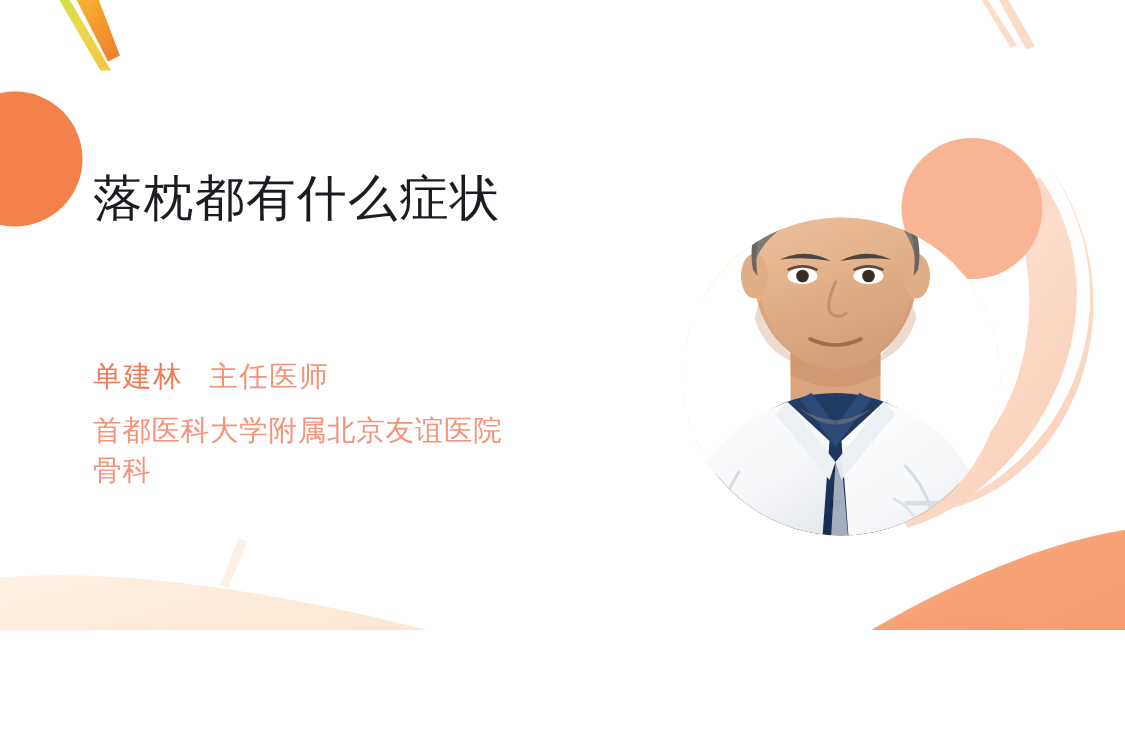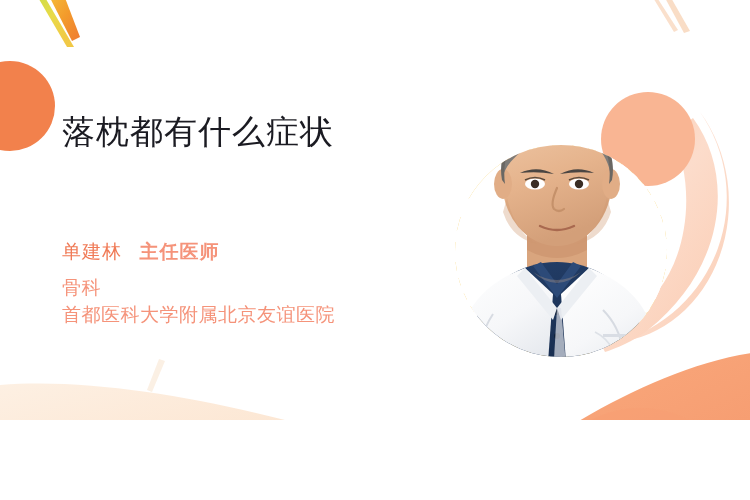--- a/index.html
+++ b/index.html
@@ -47,21 +47,21 @@
     line-height: 26px;
   }
   #doctor-name {
     font-size: 19px;
     font-weight: 400;
     color: #f07a56;
     letter-spacing: 1px;
   }
   #doctor-title {
     font-size: 19px;
-    font-weight: 700;
+    font-weight: 400;
     color: #f5937a;
     letter-spacing: 1px;
     margin-left: 13px;
     margin-top: 44px;
   }
   #doctor-affiliation {
     margin-top: 8px;
     font-size: 19px;
     line-height: 27px;
     color: #f5937a;
@@ -296,18 +296,18 @@
 
   <div id="text-block">
     <h1 id="page-title">落枕都有什么症状</h1>
 
     <div id="doctor-line">
       <span id="doctor-name">单建林</span>
       <span id="doctor-title">主任医师</span>
     </div>
 
     <div id="doctor-affiliation">
+      <div>首都医科大学附属北京友谊医院</div>
       <div>骨科</div>
-      <div>首都医科大学附属北京友谊医院</div>
     </div>
   </div>
 
 </div>
 
 </body></html>

